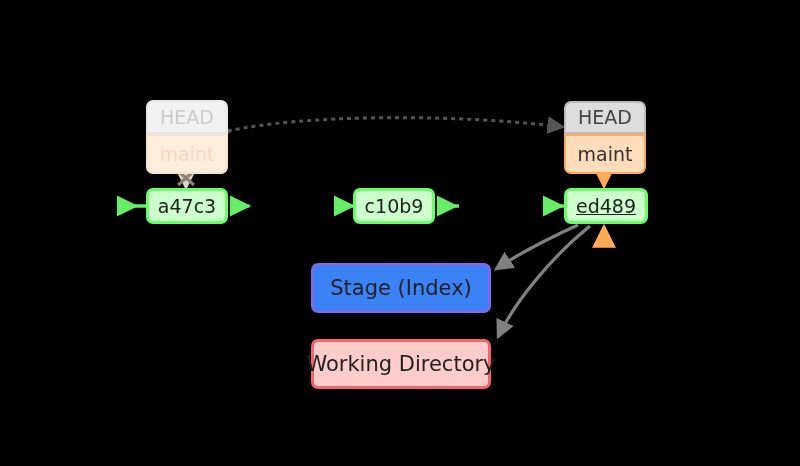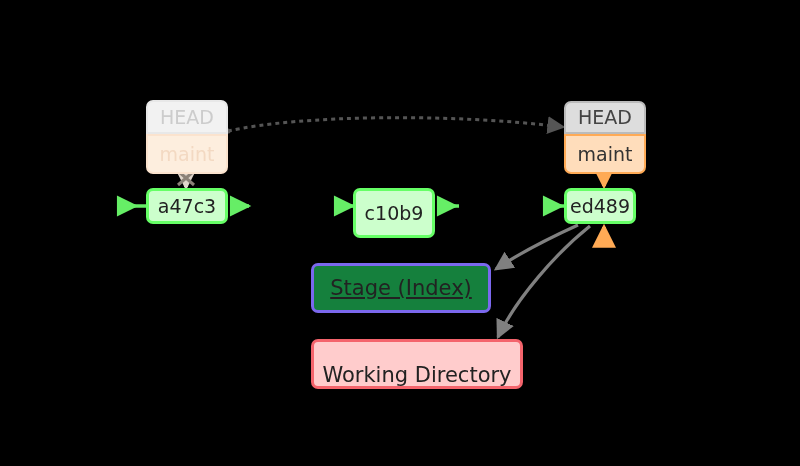--- a/index.html
+++ b/index.html
@@ -77,26 +77,25 @@
   }
   .ghost-orange {
     background: #fdeede;
     border: 2.5px solid #fbe3ce;
     border-radius: 0 0 7px 7px;
     color: #f3d9c2;
     font-size: 19px;
   }
   
   .area-stage {
-    background: #15803d;
+    background: #3b82f6;
     border: 3px solid #7b68ee;
     border-radius: 7px;
     color: #222222;
     font-size: 21px;
-    text-decoration: underline;
   }
   .area-working {
     background: #ffcccc;
     border: 3px solid #f4646c;
     border-radius: 7px;
     color: #222222;
     font-size: 21px;
   }
 </style>
 </head>
@@ -163,27 +162,27 @@
     <span>HEAD</span>
   </div>
   <div class="node ref-orange ref-attached" style="left:564px; top:127px; width:82px; height:40px;">
     <span>maint</span>
   </div>
 
 
   <div class="node commit" style="left:146px; top:181px; width:82px; height:36px;">
     <span>a47c3</span>
   </div>
-  <div class="node commit" style="left:353px; top:181px; width:82px; height:50px;">
+  <div class="node commit" style="left:353px; top:181px; width:82px; height:36px;">
     <span>c10b9</span>
   </div>
-  <div class="node commit" style="left:564px; top:181px; width:72px; height:36px;">
+  <div class="node commit" style="left:564px; top:181px; width:84px; height:36px;text-decoration:underline;">
     <span>ed489</span>
   </div>
 
   <div class="node area-stage" style="left:311px; top:256px; width:180px; height:50px;">
     <span>Stage (Index)</span>
   </div>
-  <div class="node area-working" style="left:311px; top:332px; width:212px; height:50px;align-items:flex-end;">
+  <div class="node area-working" style="left:311px; top:332px; width:180px; height:50px;">
     <span>Working Directory</span>
   </div>
 
 </div>
 
 </body></html>

